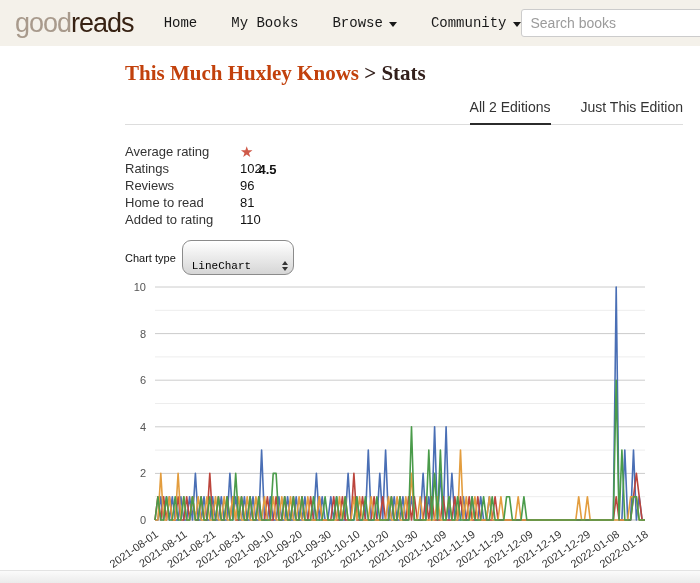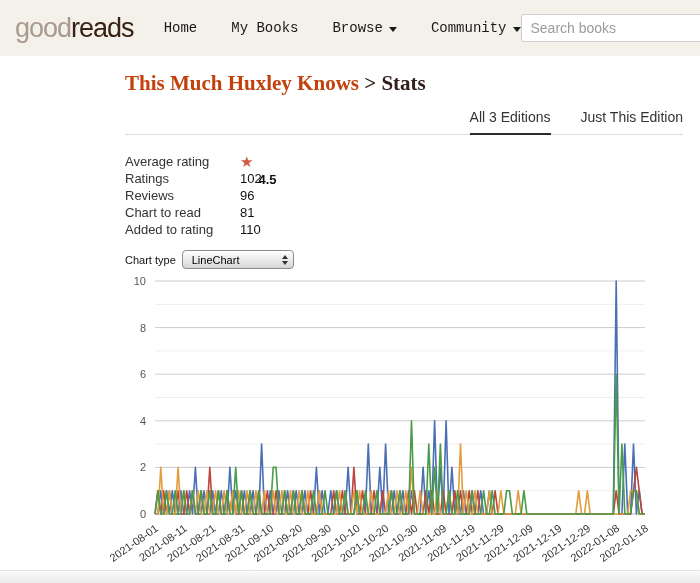--- a/index.html
+++ b/index.html
@@ -4,21 +4,21 @@
 <style>
   html,body{margin:0;padding:0;}
   body{
     width:700px;height:583px;overflow:hidden;position:relative;
     background:#ffffff;
     font-family:"Liberation Sans",sans-serif;
     -webkit-font-smoothing:antialiased;
   }
   
   .header{
-    height:56px;background:#f4f1ea;
+    height:46px;background:#f4f1ea;
     display:flex;align-items:center;
     padding:0 12px 0 15px;box-sizing:border-box;
   }
   .logo{font-size:27px;letter-spacing:-1px;margin-right:30px;line-height:1;}
   .logo .lg1{color:#a89a8c;}
   .logo .lg2{color:#372213;}
   .nav{display:flex;gap:34px;font-size:14px;color:#181818;font-family:Liberation Mono, monospace;}
   .nav-item{display:flex;align-items:center;gap:6px;cursor:pointer;white-space:nowrap;}
   .caret{width:0;height:0;border-left:4px solid transparent;border-right:4px solid transparent;border-top:5px solid #181818;margin-top:2px;}
   .search{margin-left:auto;}
@@ -45,24 +45,25 @@
   .stat-label{width:115px;color:#333;}
   .stat-value{color:#111;}
   .stat-row.first .stat-value{font-weight:bold;margin-top:36px;}
   .star{color:#cf5a49;font-size:15px;margin-right:5px;line-height:1;}
   .chart-type-row{
     display:flex;justify-content:flex-start;align-items:center;gap:6px;
     margin-top:12px;font-size:11px;color:#111;
   }
   .select-box{
     display:flex;align-items:center;justify-content:space-between;
-    width:96px;height:17px;border:1px solid #8b8b8b;border-radius:4px;
+    width:96px;height:17px;border:1px solid #8b8b8b;border-radius:9px;
     background:linear-gradient(#ffffff,#d6d6d6);
-    padding:0 5px 0 9px;font-size:11px;color:#000;cursor:pointer;
+    padding:16px 5px 0 9px;font-size:11px;color:#000;cursor:pointer;
     box-shadow:inset 0 1px 0 #ffffff;
+    font-family:Liberation Mono, monospace;
   }
   .select-arrows{display:flex;flex-direction:column;gap:2px;}
   .arr-up{width:0;height:0;border-left:3px solid transparent;border-right:3px solid transparent;border-bottom:4px solid #333;}
   .arr-down{width:0;height:0;border-left:3px solid transparent;border-right:3px solid transparent;border-top:4px solid #333;}
   
   #chart-svg{display:block;margin-top:2px;}
   #chart-svg text{font-family:"Liberation Sans",sans-serif;}
   .legend{
     display:flex;justify-content:center;align-items:center;gap:28px;
     font-size:12px;color:#222;margin-top:-6px;
@@ -100,41 +101,41 @@
   <div class="search">
     <input type="text" placeholder="Search books" style="">
   </div>
 </div>
 
 <div class="content">
 
   <h1 class="page-title"><span class="pt-book">This Much Huxley Knows</span><span class="pt-rest"> </span><span class="pt-rest">&gt;</span><span class="pt-rest"> </span><span class="pt-rest">Stats</span></h1>
 
   <div class="tabs-row">
-    <div class="tab active">All 3 Editions</div>
+    <div class="tab active">All 2 Editions</div>
     <div class="tab">Just This Edition</div>
   </div>
   <div class="divider"></div>
 
   <div class="stats">
     <div class="stat-row first">
       <span class="stat-label">Average rating</span>
       <span class="star">★</span>
       <span class="stat-value">4.5</span>
     </div>
     <div class="stat-row">
       <span class="stat-label">Ratings</span>
       <span class="stat-value">102</span>
     </div>
     <div class="stat-row">
       <span class="stat-label">Reviews</span>
       <span class="stat-value">96</span>
     </div>
     <div class="stat-row">
-      <span class="stat-label">Chart to read</span>
+      <span class="stat-label">Home to read</span>
       <span class="stat-value">81</span>
     </div>
     <div class="stat-row">
       <span class="stat-label">Added to rating</span>
       <span class="stat-value">110</span>
     </div>
   </div>
 
   <div class="chart-type-row">
     <span>Chart type</span>

